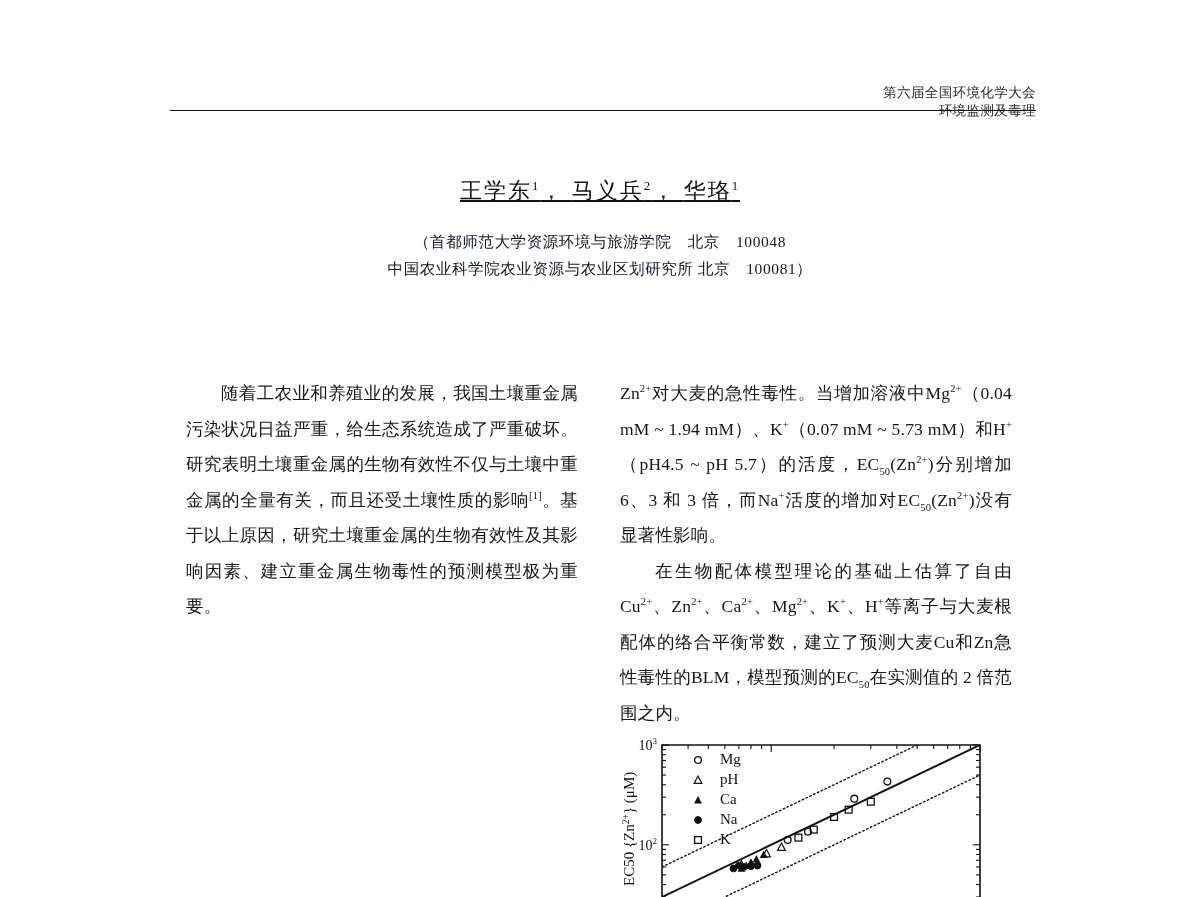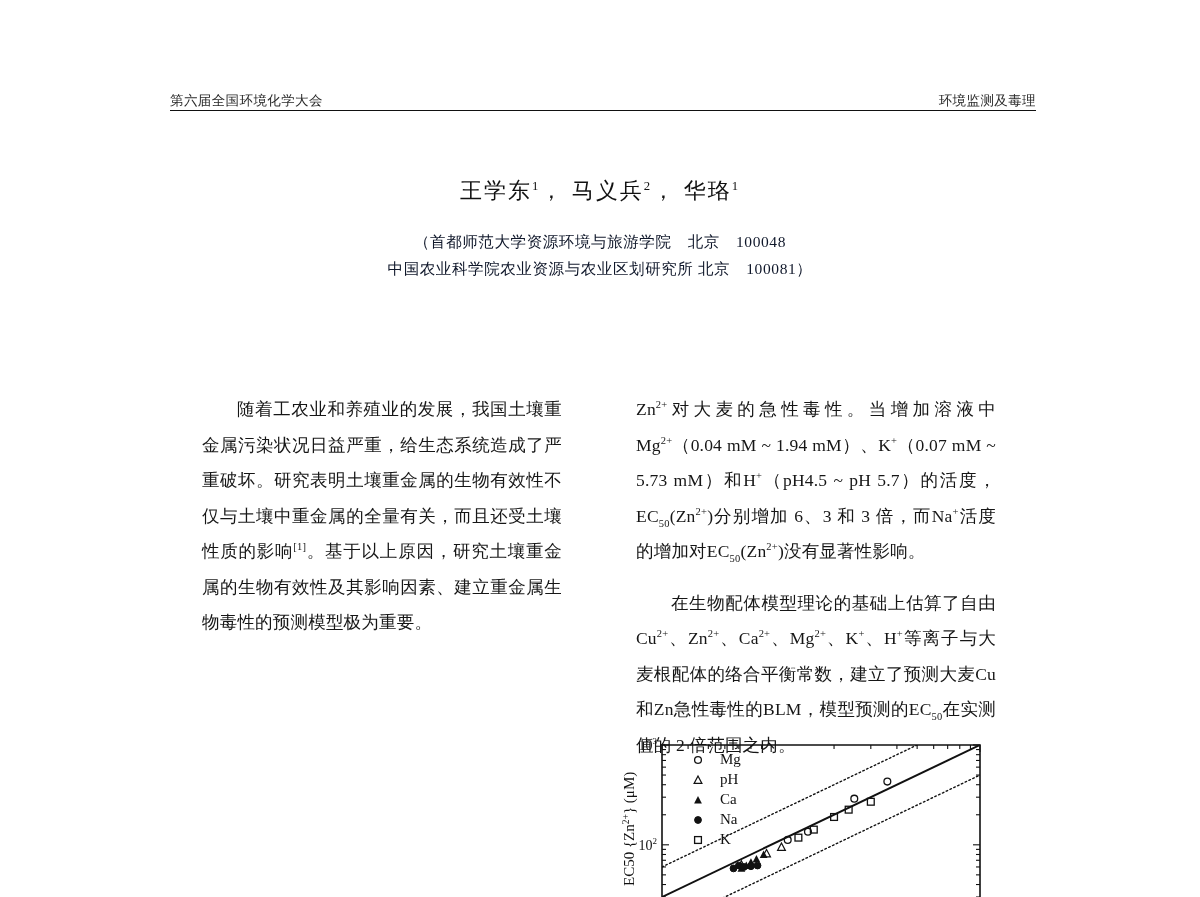--- a/index.html
+++ b/index.html
@@ -22,20 +22,21 @@
   
   .running-header {
     position: absolute;
     left: 170px;
     top: 84px;
     width: 866px;
     height: 26px;
     display: flex;
     justify-content: space-between;
     align-items: flex-end;
+    flex-direction: column;
   }
   .running-header span {
     font-size: 13.5px;
     letter-spacing: 0.4px;
     color: #2a2a2a;
     white-space: nowrap;
   }
   .header-rule {
     position: absolute;
     left: 170px;
@@ -58,20 +59,21 @@
     font-weight: bold;
     letter-spacing: 1.2px;
     line-height: 1.25;
     color: #0d0d0d;
   }
   .authors {
     margin-top: 26px;
     font-size: 22px;
     letter-spacing: 2px;
     color: #111;
+    text-decoration: underline;
   }
   .authors sup {
     font-size: 0.58em;
     vertical-align: super;
   }
   .affiliations {
     margin-top: 22px;
     font-size: 15.5px;
     line-height: 1.75;
     letter-spacing: 0.6px;
@@ -90,21 +92,21 @@
     line-height: 2.03;
     letter-spacing: 0.2px;
     text-align: justify;
     text-justify: inter-character;
     color: #161616;
   }
   .col-left  { left: 186px; }
   .col-right { left: 620px; }
 
   .col p {
-    margin: 16px;
+    margin: 0;
   }
   .col p.indent {
     text-indent: 2em;
   }
   .col sup {
     font-size: 0.6em;
     vertical-align: super;
   }
   .col sub {
     font-size: 0.6em;

